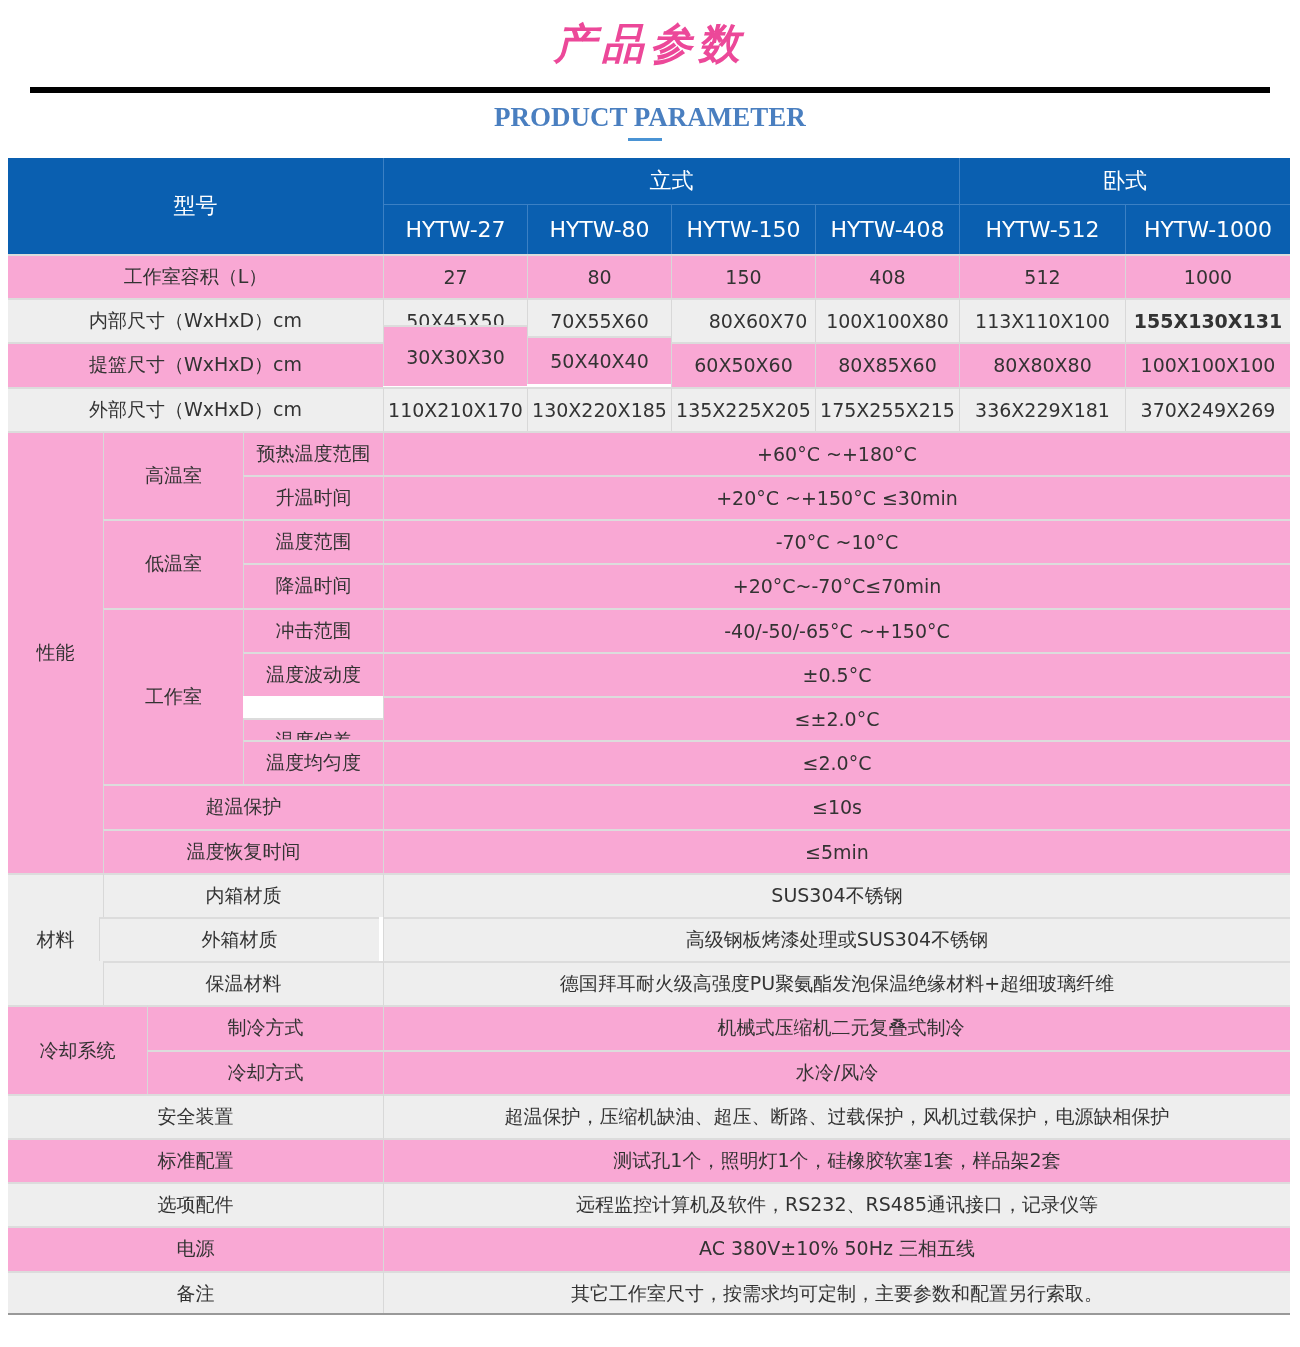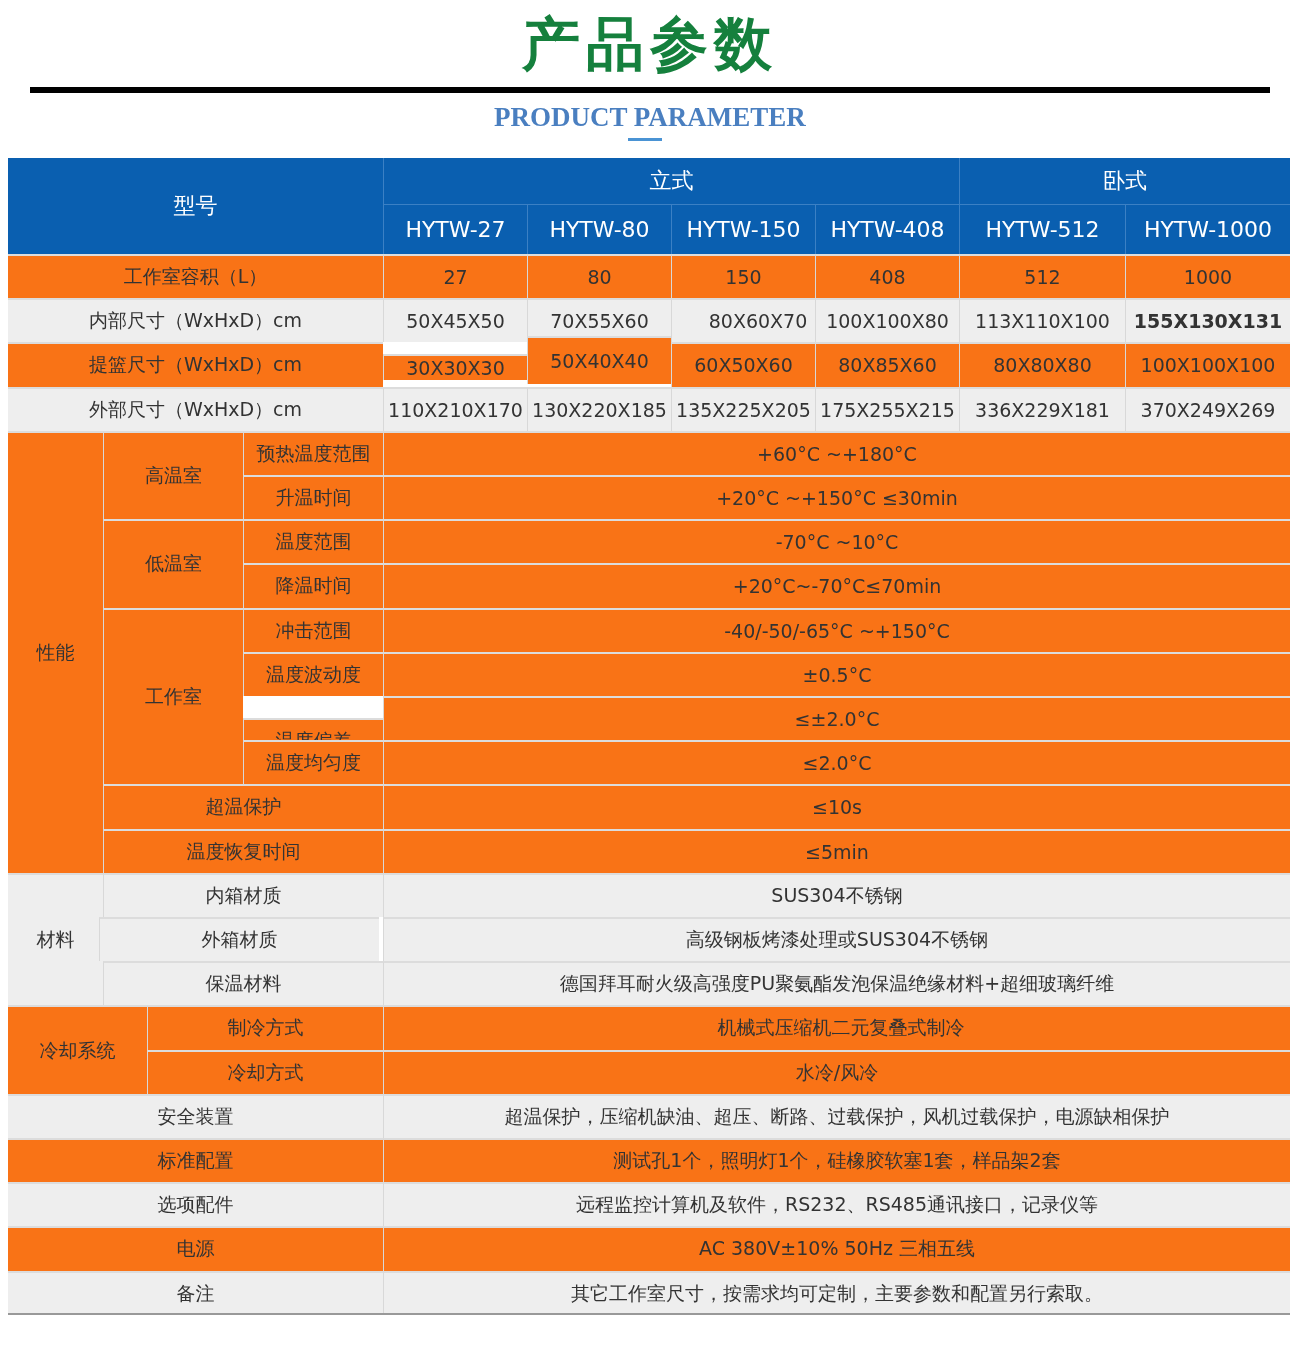--- a/index.html
+++ b/index.html
@@ -1,33 +1,33 @@
 <!DOCTYPE html>
 <html><head>
 <meta charset="utf-8">
 <style>
   html, body { margin: 0; padding: 0; background: #ffffff; }
   body { width: 1300px; height: 1347px; position: relative; overflow: hidden;
          font-family: "DejaVu Sans", "Liberation Sans", sans-serif; color: #333; }
   .title { position: absolute; top: 8px; left: 0; width: 1300px; text-align: center;
-           font-size: 58px; font-weight: bold; color: #15803d; letter-spacing: 6px; line-height: 72px; }
+           font-size: 42px; font-weight: bold; color: #ec4899; letter-spacing: 6px; line-height: 72px; font-style: italic; }
   .rule { position: absolute; top: 87px; left: 30px; width: 1240px; height: 6px; background: #000; }
   .subtitle { position: absolute; top: 100px; left: 0; width: 1300px; text-align: center;
               font-family: "Liberation Serif", "DejaVu Serif", serif; font-weight: bold;
               font-size: 27px; color: #4a7fc0; line-height: 34px; }
   .subline { position: absolute; top: 138px; left: 628px; width: 34px; height: 3px; background: #4a93d4; }
 
   .tbl { position: absolute; left: 8px; top: 158px; width: 1282px; }
   .cell { position: absolute; box-sizing: border-box; display: flex; align-items: center; justify-content: center;
           font-size: 19px; color: #333; text-align: center; white-space: nowrap; }
   .hd { background: #0a5fb0; color: #fff; font-size: 22px; }
   .hdb { border-left: 1px solid #3b80c4; }
   .hdt { border-top: 1px solid #3b80c4; }
   .g { background: #eeeeee; }
-  .w { background: #f97316; }
+  .w { background: #f9a8d4; }
   .bl { border-left: 1px solid #d8d8d8; }
   .bt { border-top: 2px solid #dcdcdc; }
   .bottom { position: absolute; left: 8px; top: 1313px; width: 1282px; height: 2px; background: #999; }
 </style>
 </head>
 <body>
 
 <div class="title">产品参数</div>
 <div class="rule"></div>
 <div class="subtitle">PRODUCT PARAMETER</div>
@@ -52,21 +52,21 @@
     <div class="cell w bt bl" style="left: 951px; top: 96px; width: 166px; height: 44.2px;">512</div>
     <div class="cell w bt bl" style="left: 1117px; top: 96px; width: 165px; height: 44.2px;">1000</div>
     <div class="cell g bt" style="left: 0px; top: 140.2px; width: 375px; height: 44.2px;">内部尺寸（WxHxD）cm</div>
     <div class="cell g bt bl" style="left: 375px; top: 140.2px; width: 144px; height: 44.2px;">50X45X50</div>
     <div class="cell g bt bl" style="left: 519px; top: 140.2px; width: 144px; height: 44.2px;">70X55X60</div>
     <div class="cell g bt bl" style="left: 663px; top: 140.2px; width: 144px; height: 44.2px; padding-left: 29px;">80X60X70</div>
     <div class="cell g bt bl" style="left: 807px; top: 140.2px; width: 144px; height: 44.2px;">100X100X80</div>
     <div class="cell g bt bl" style="left: 951px; top: 140.2px; width: 166px; height: 44.2px;">113X110X100</div>
     <div class="cell g bt bl" style="left: 1117px; top: 140.2px; width: 165px; height: 44.2px; font-weight: bold;">155X130X131</div>
     <div class="cell w bt" style="left: 0px; top: 184.4px; width: 375px; height: 44.2px;">提篮尺寸（WxHxD）cm</div>
-    <div class="cell w bt bl" style="left: 375px; top: 196px; width: 144px; height: 26px;">30X30X30</div>
+    <div class="cell w bt bl" style="left: 375px; top: 167px; width: 144px; height: 61px;">30X30X30</div>
     <div class="cell w bt bl" style="left: 519px; top: 178px; width: 144px; height: 48px;">50X40X40</div>
     <div class="cell w bt bl" style="left: 663px; top: 184.4px; width: 144px; height: 44.2px;">60X50X60</div>
     <div class="cell w bt bl" style="left: 807px; top: 184.4px; width: 144px; height: 44.2px;">80X85X60</div>
     <div class="cell w bt bl" style="left: 951px; top: 184.4px; width: 166px; height: 44.2px;">80X80X80</div>
     <div class="cell w bt bl" style="left: 1117px; top: 184.4px; width: 165px; height: 44.2px;">100X100X100</div>
     <div class="cell g bt" style="left: 0px; top: 228.6px; width: 375px; height: 44.2px;">外部尺寸（WxHxD）cm</div>
     <div class="cell g bt bl" style="left: 375px; top: 228.6px; width: 144px; height: 44.2px;">110X210X170</div>
     <div class="cell g bt bl" style="left: 519px; top: 228.6px; width: 144px; height: 44.2px;">130X220X185</div>
     <div class="cell g bt bl" style="left: 663px; top: 228.6px; width: 144px; height: 44.2px;">135X225X205</div>
     <div class="cell g bt bl" style="left: 807px; top: 228.6px; width: 144px; height: 44.2px;">175X255X215</div>

